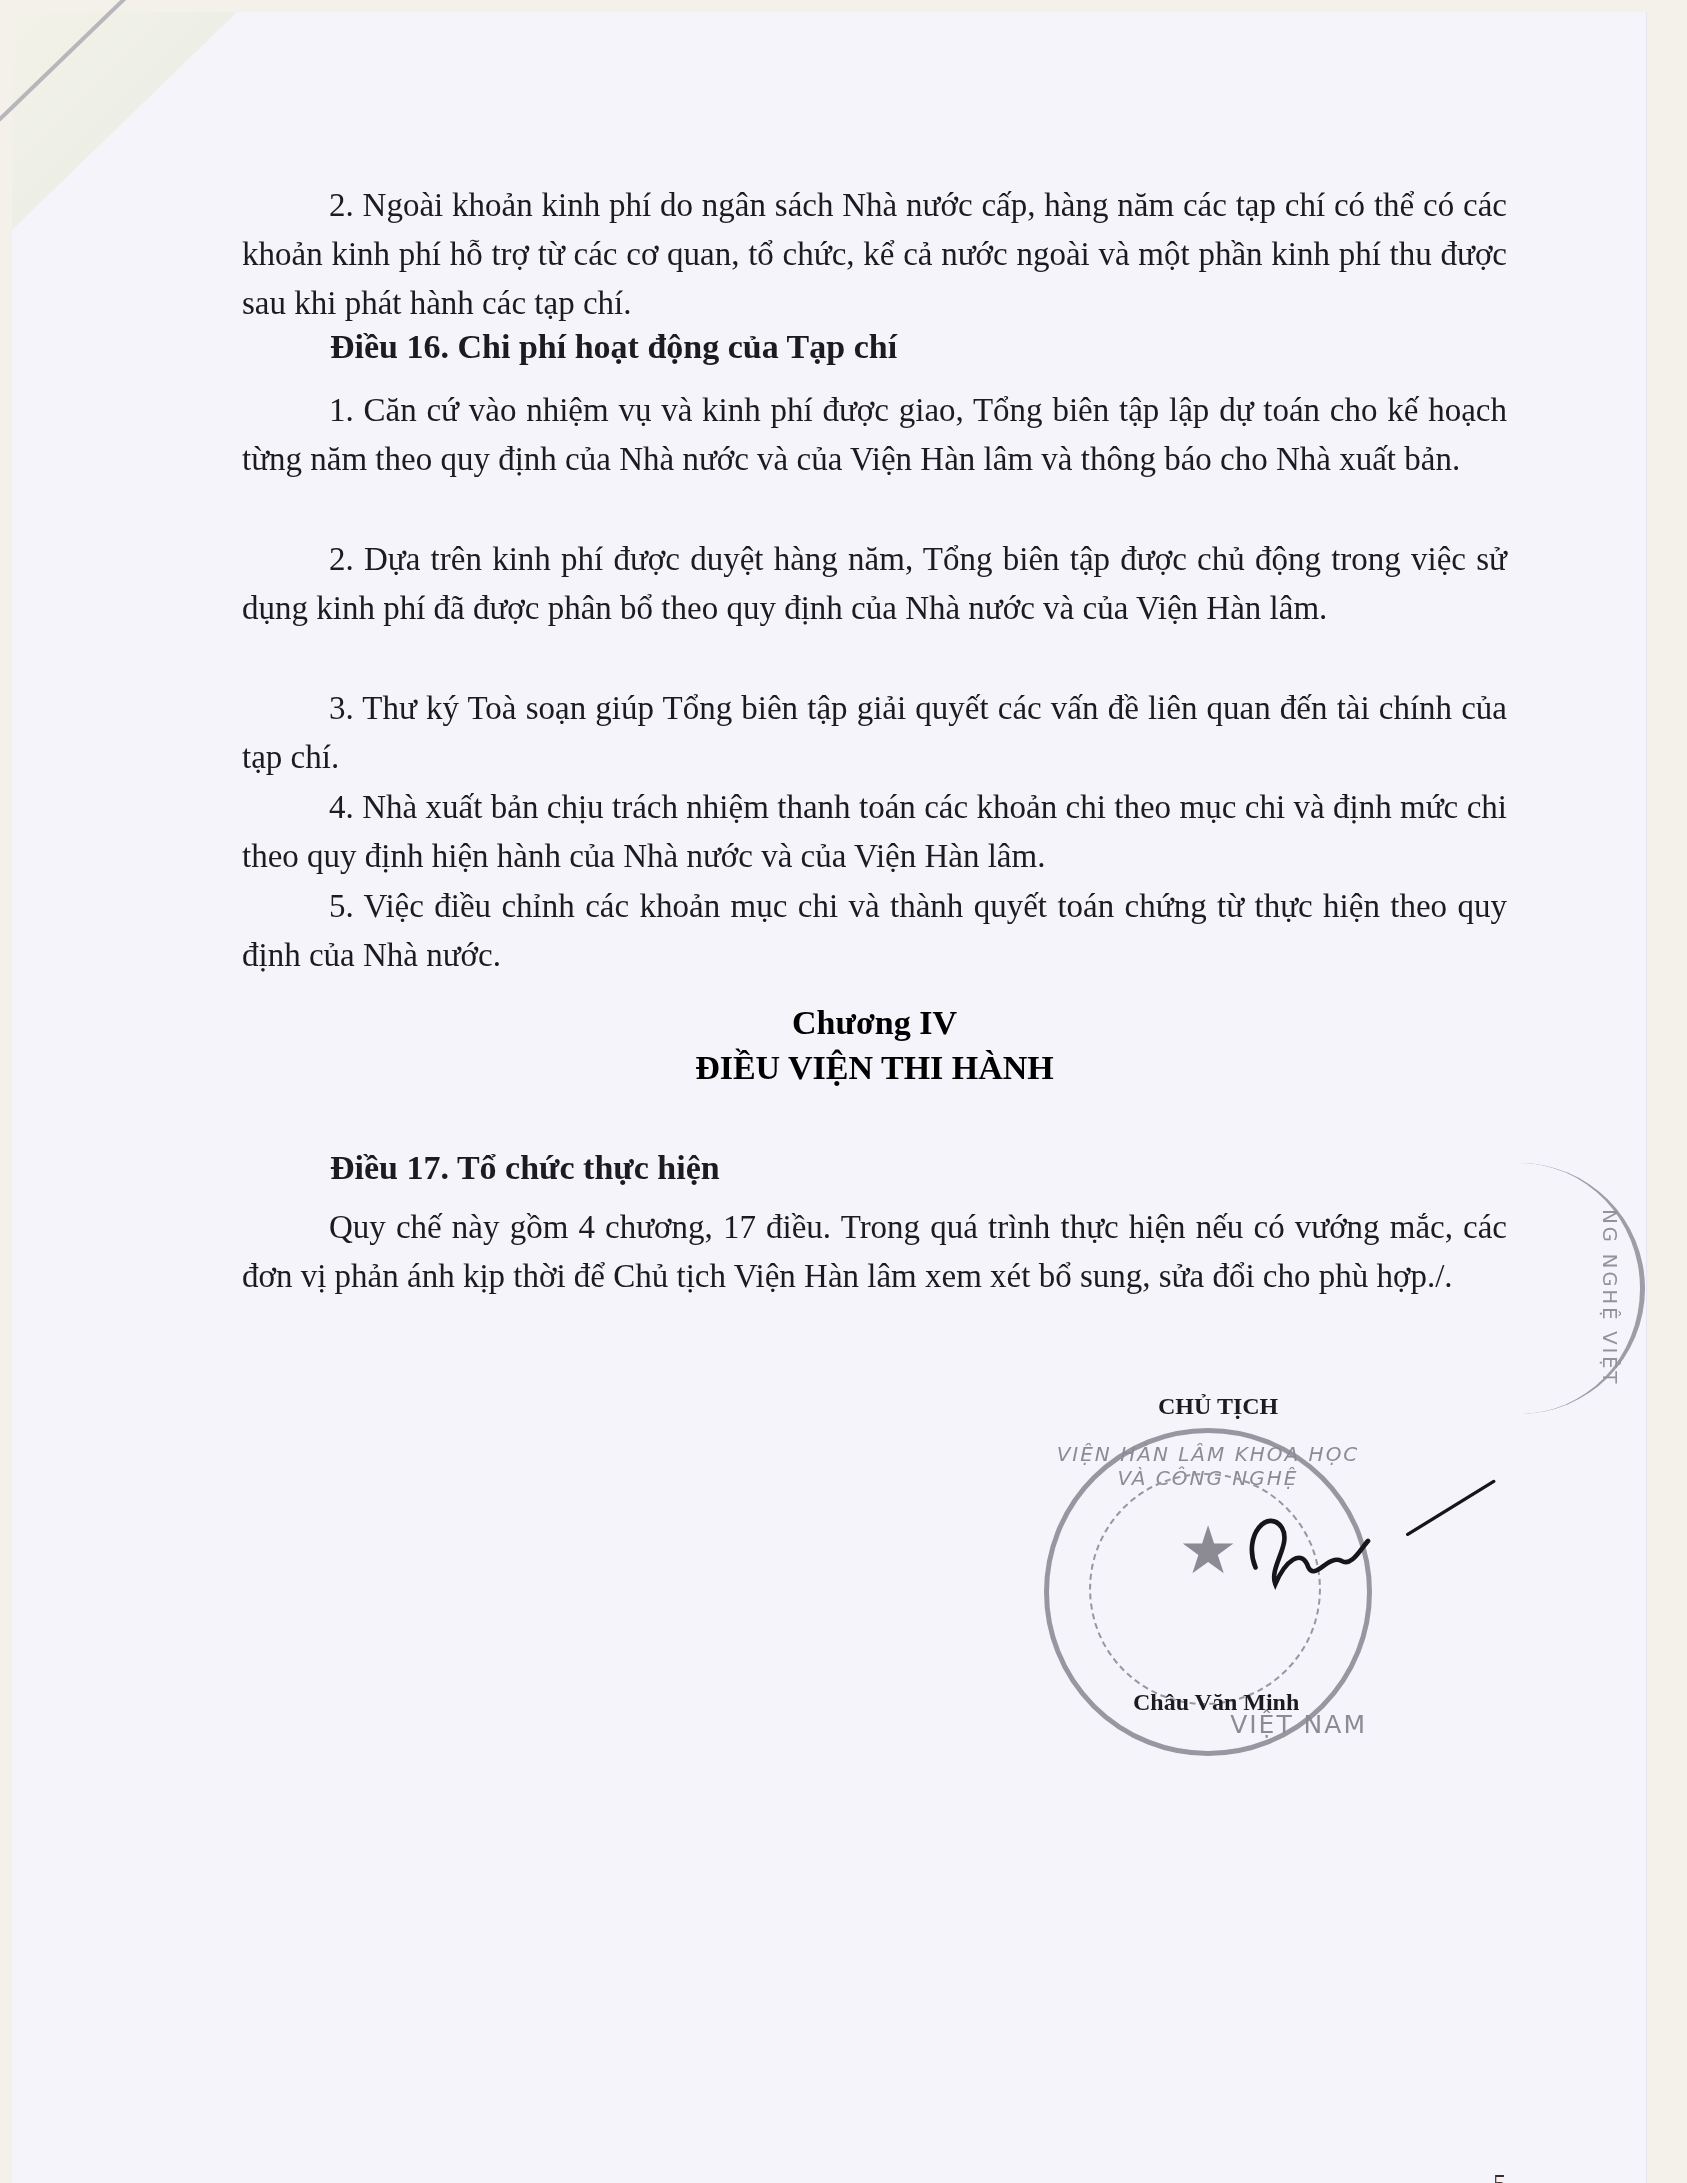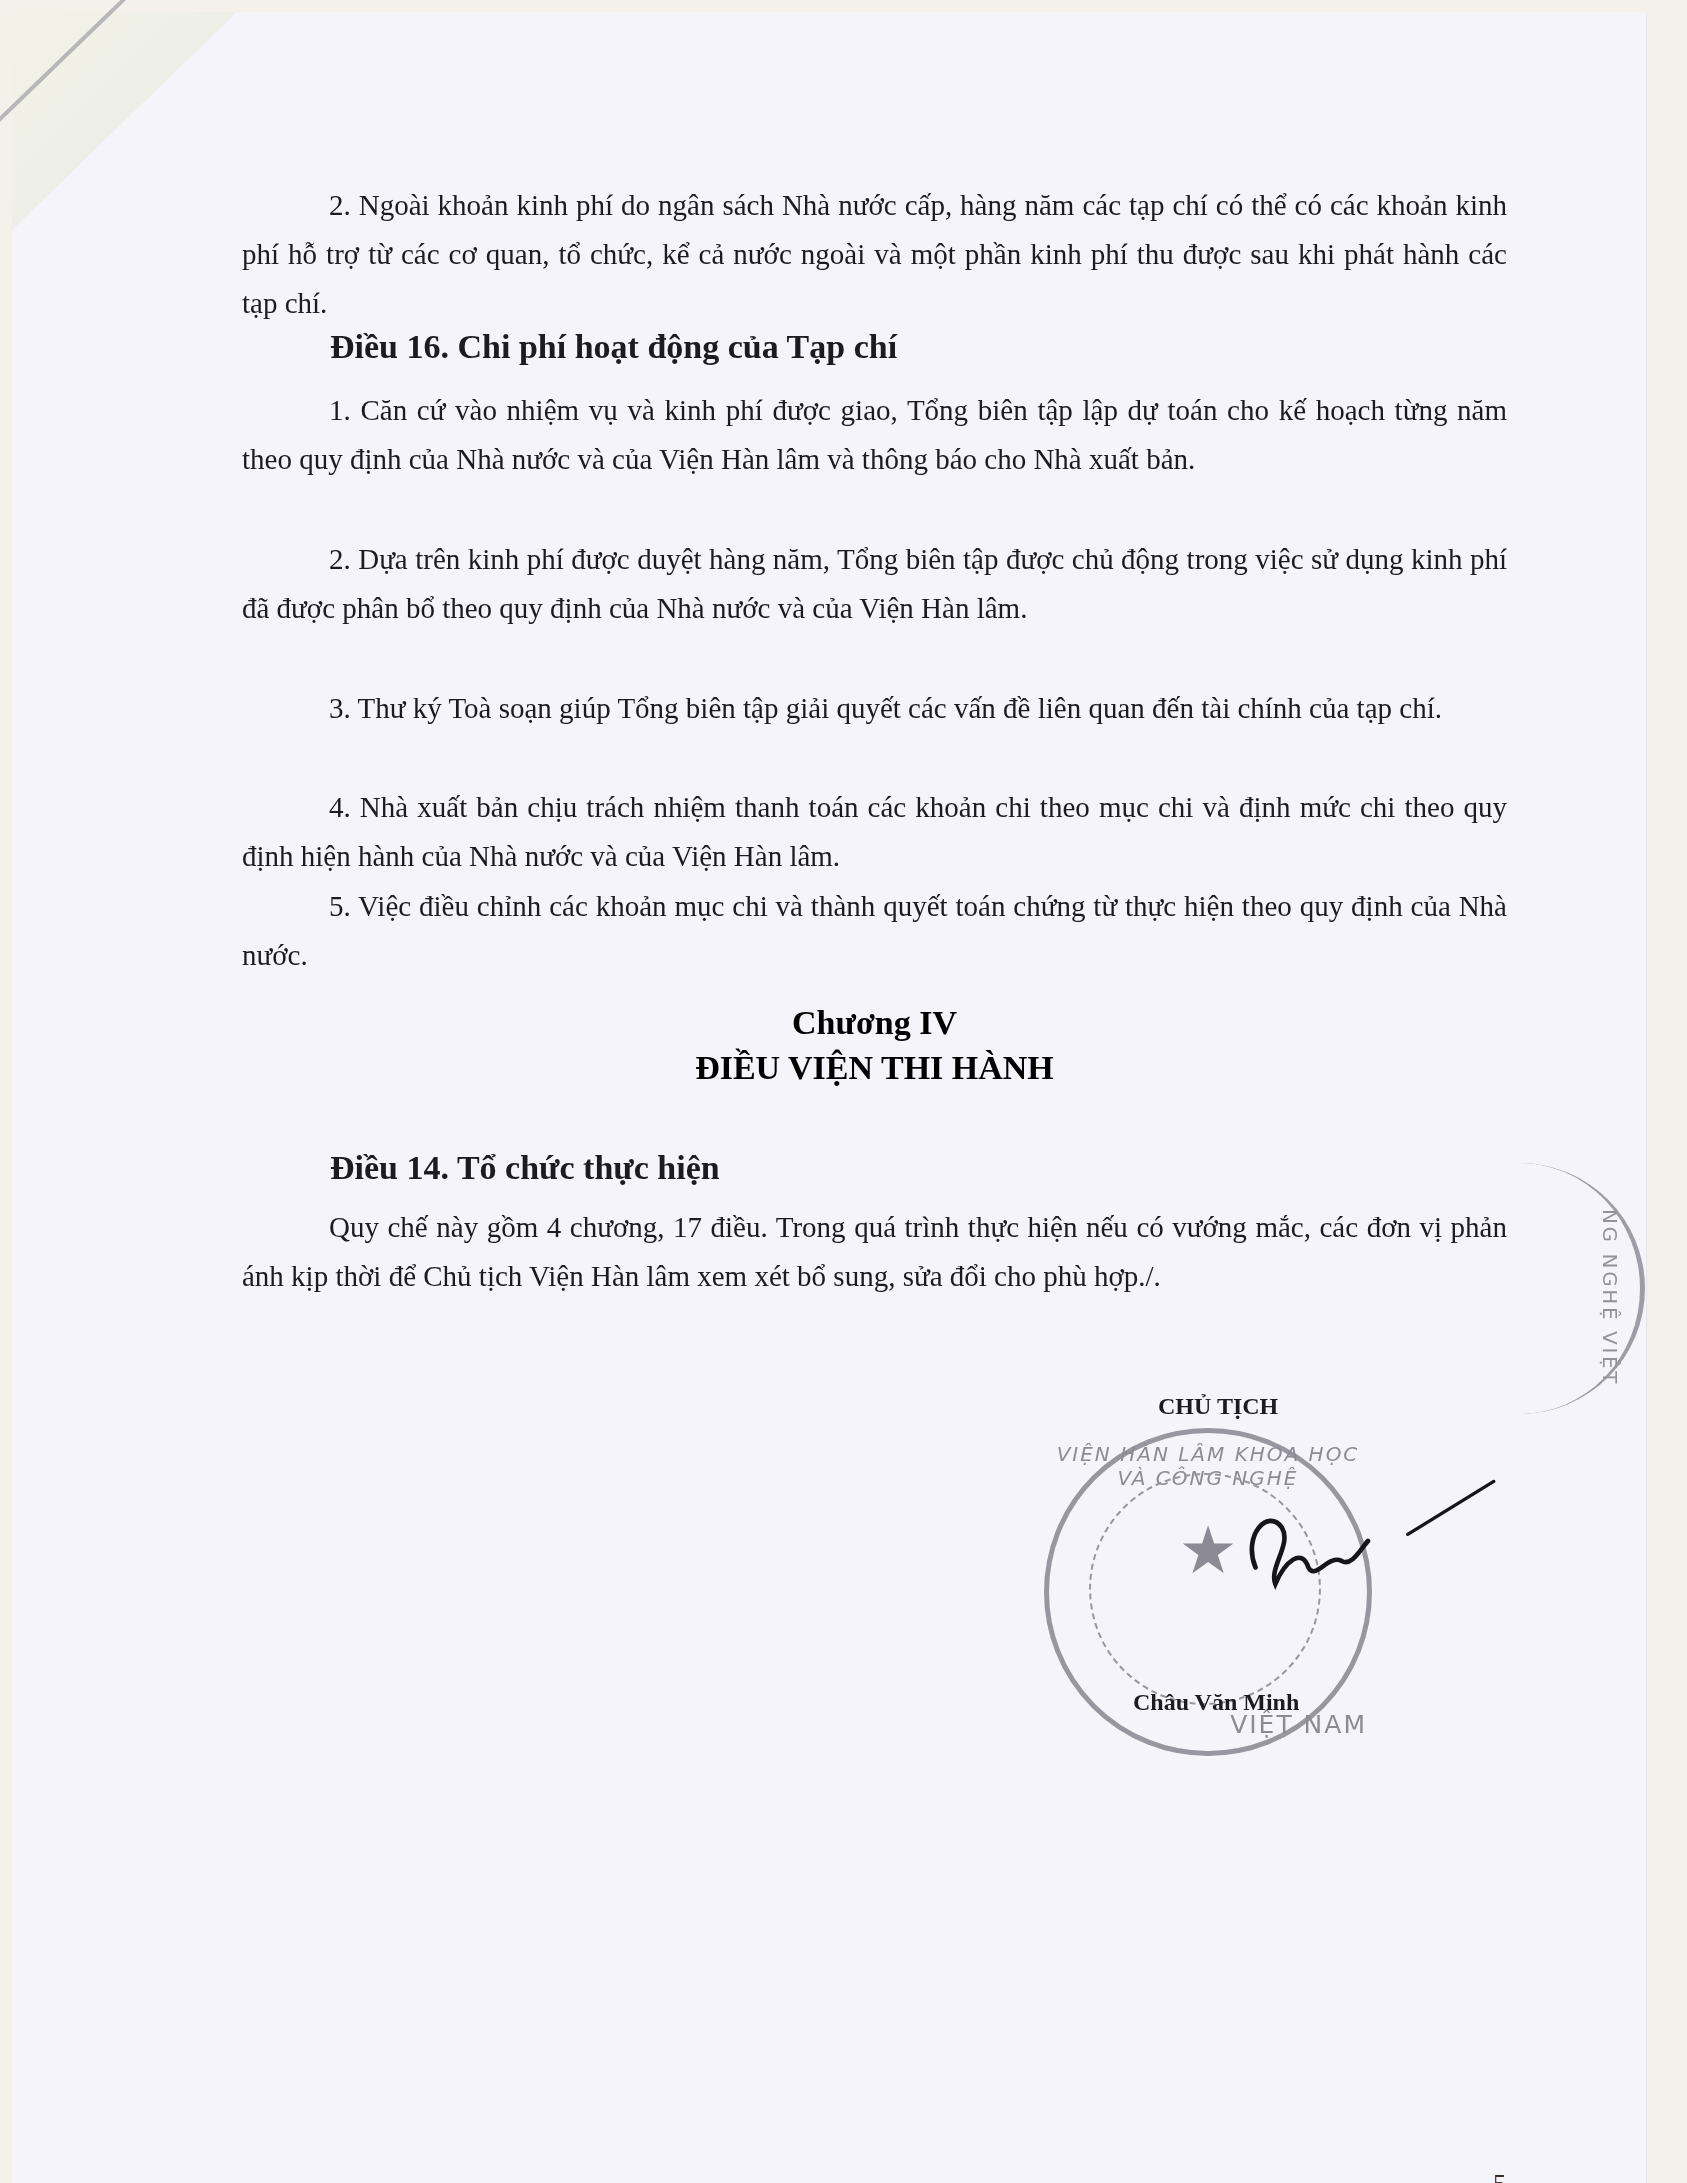--- a/index.html
+++ b/index.html
@@ -41,21 +41,21 @@
       background: #a8a8b0;
       transform: rotate(-44deg);
       transform-origin: left center;
       opacity: 0.8;
     }
     .text-block {
       position: absolute;
       left: 230px;
       width: 1265px;
       color: #1c1b1f;
-      font-size: 29px;
+      font-size: 33px;
       line-height: 49px;
       text-align: justify;
     }
     .para {
       margin: 0;
       text-indent: 87px;
     }
     .para.last-line-left {
       text-align-last: left;
     }
@@ -202,21 +202,21 @@
   <div class="text-block" style="top:771px;">
     <p class="para last-line-left">4. Nhà xuất bản chịu trách nhiệm thanh toán các khoản chi theo mục chi và định mức chi theo quy định hiện hành của Nhà nước và của Viện Hàn lâm.</p>
   </div>
   <div class="text-block" style="top:870px;">
     <p class="para last-line-left">5. Việc điều chỉnh các khoản mục chi và thành quyết toán chứng từ thực hiện theo quy định của Nhà nước.</p>
   </div>
 
   <div class="chapter-title" style="top:992px;">Chương IV</div>
   <div class="chapter-title" style="top:1037px;">ĐIỀU VIỆN THI HÀNH</div>
 
-  <div class="article-heading" style="top:1137px;">Điều 14. Tổ chức thực hiện</div>
+  <div class="article-heading" style="top:1137px;">Điều 17. Tổ chức thực hiện</div>
   <div class="text-block" style="top:1191px;">
     <p class="para last-line-left">Quy chế này gồm 4 chương, 17 điều. Trong quá trình thực hiện nếu có vướng mắc, các đơn vị phản ánh kịp thời để Chủ tịch Viện Hàn lâm xem xét bổ sung, sửa đổi cho phù hợp./.</p>
   </div>
 
   <div class="stamp-partial">
     <span class="stamp-partial-text">NG NGHỆ VIỆT</span>
   </div>
 
   <div class="signature-block" style="left:1146px; top:1381px;">CHỦ TỊCH</div>
 

